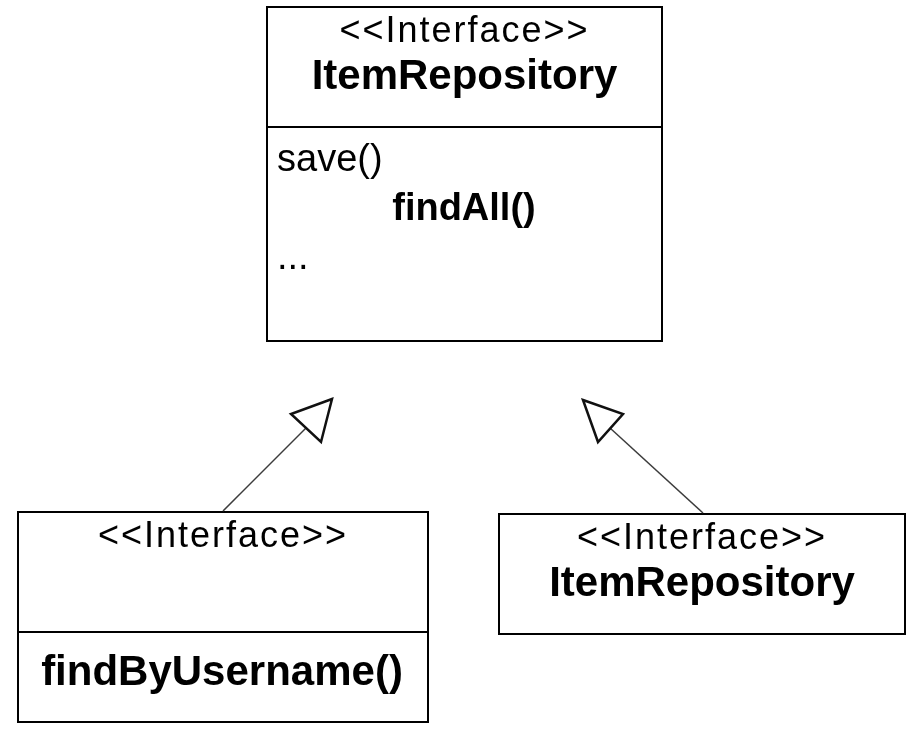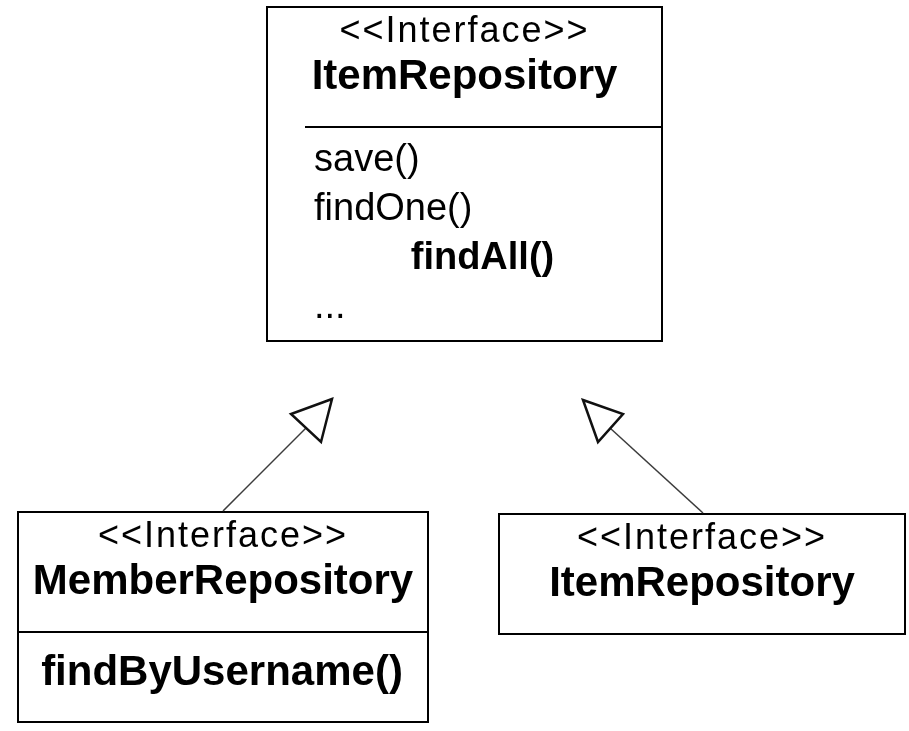--- a/index.html
+++ b/index.html
@@ -52,32 +52,30 @@
   }
 </style>
 </head>
 <body>
 
 <div class="uml-box" style="left:266px; top:6px; width:397px; height:336px;">
   <div class="uml-header" style="height:118px;">
     <div class="stereotype">&lt;&lt;Interface&gt;&gt;</div>
     <div class="class-name">ItemRepository</div>
   </div>
-  <div class="compartment methods-jpa" style="height:214px;margin-left:37px;">
+  <div class="compartment methods-jpa" style="height:214px;">
     <div class="method">save()</div>
-    <div class="method">findOne()</div>
     <div class="method bold">findAll()</div>
     <div class="method">...</div>
   </div>
 </div>
 
 <div class="uml-box" style="left:17px; top:511px; width:412px; height:212px;">
   <div class="uml-header" style="height:118px;">
     <div class="stereotype">&lt;&lt;Interface&gt;&gt;</div>
-    <div class="class-name">MemberRepository</div>
   </div>
   <div class="compartment methods-member" style="height:116px;">
     <div class="method-big bold">findByUsername()</div>
   </div>
 </div>
 
 <div class="uml-box" style="left:498px; top:513px; width:408px; height:122px;">
   <div class="uml-header" style="height:118px;">
     <div class="stereotype">&lt;&lt;Interface&gt;&gt;</div>
     <div class="class-name">ItemRepository</div>

